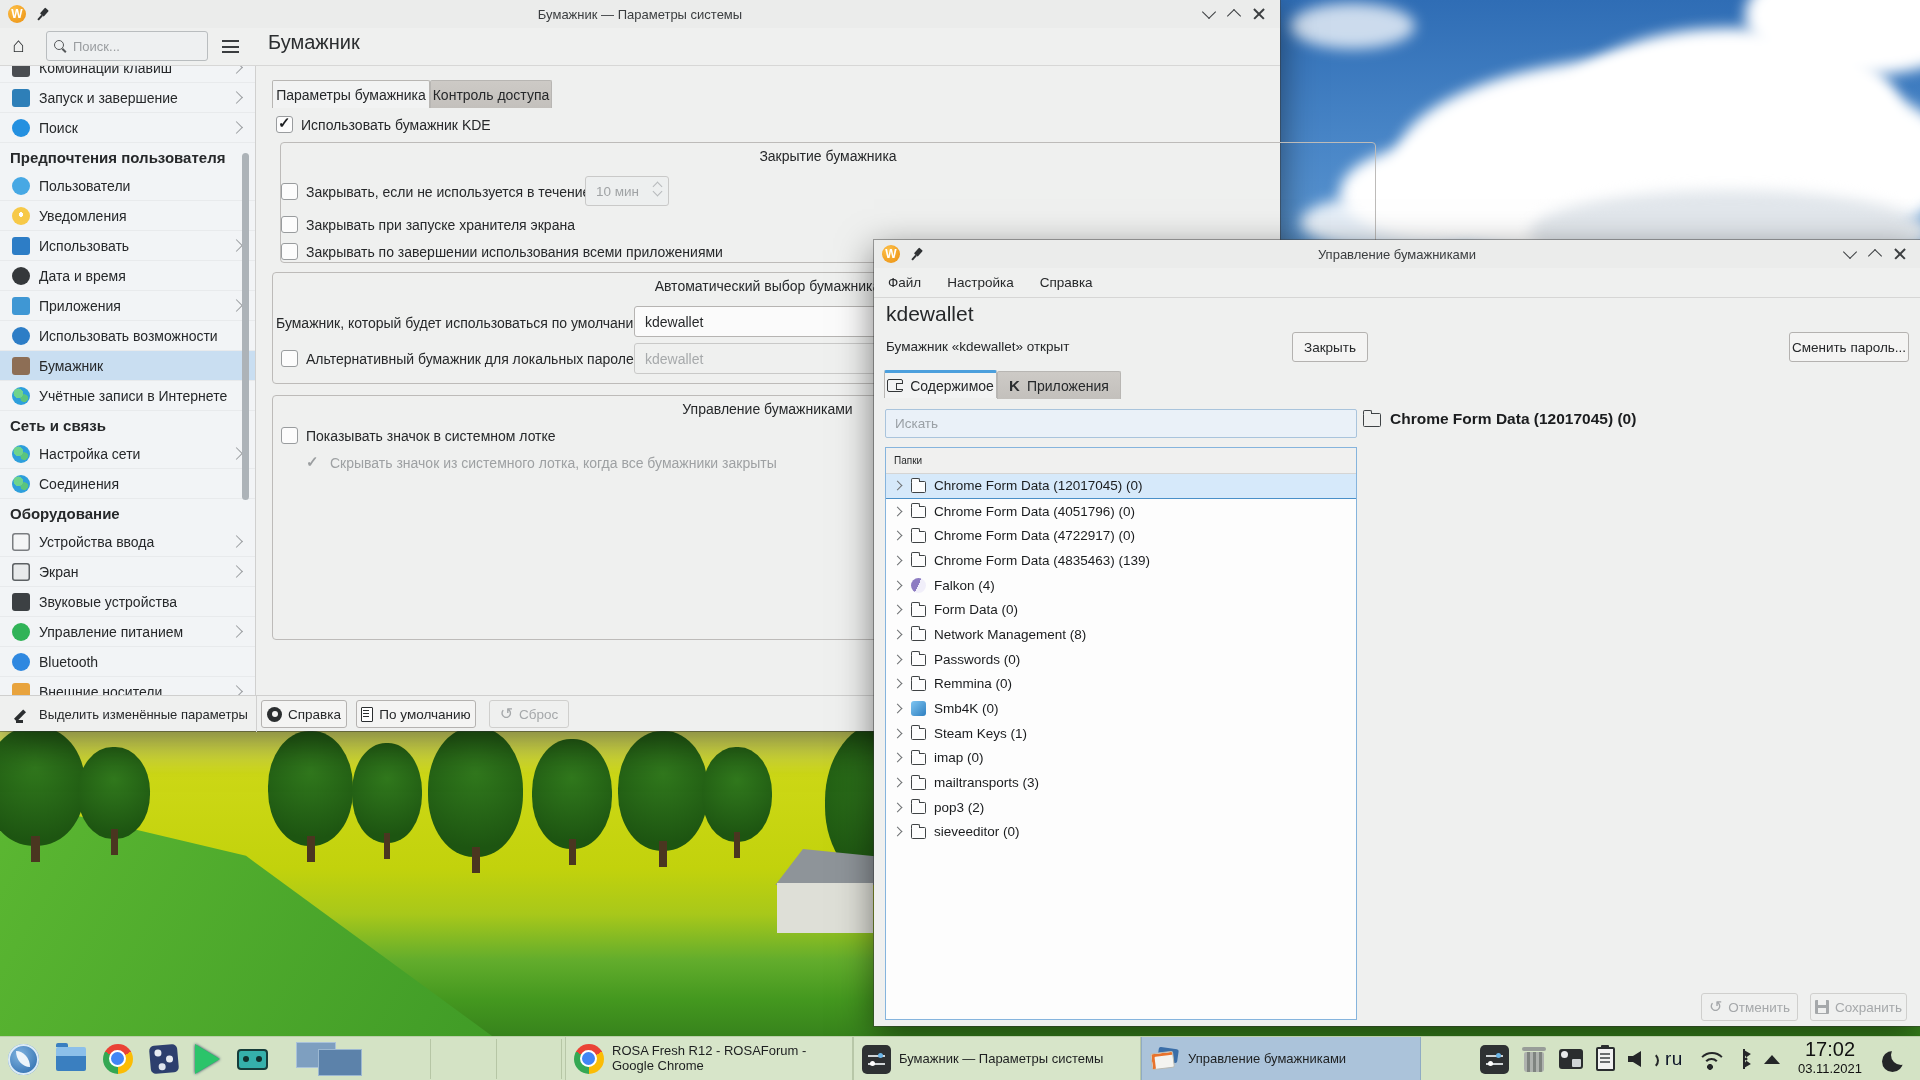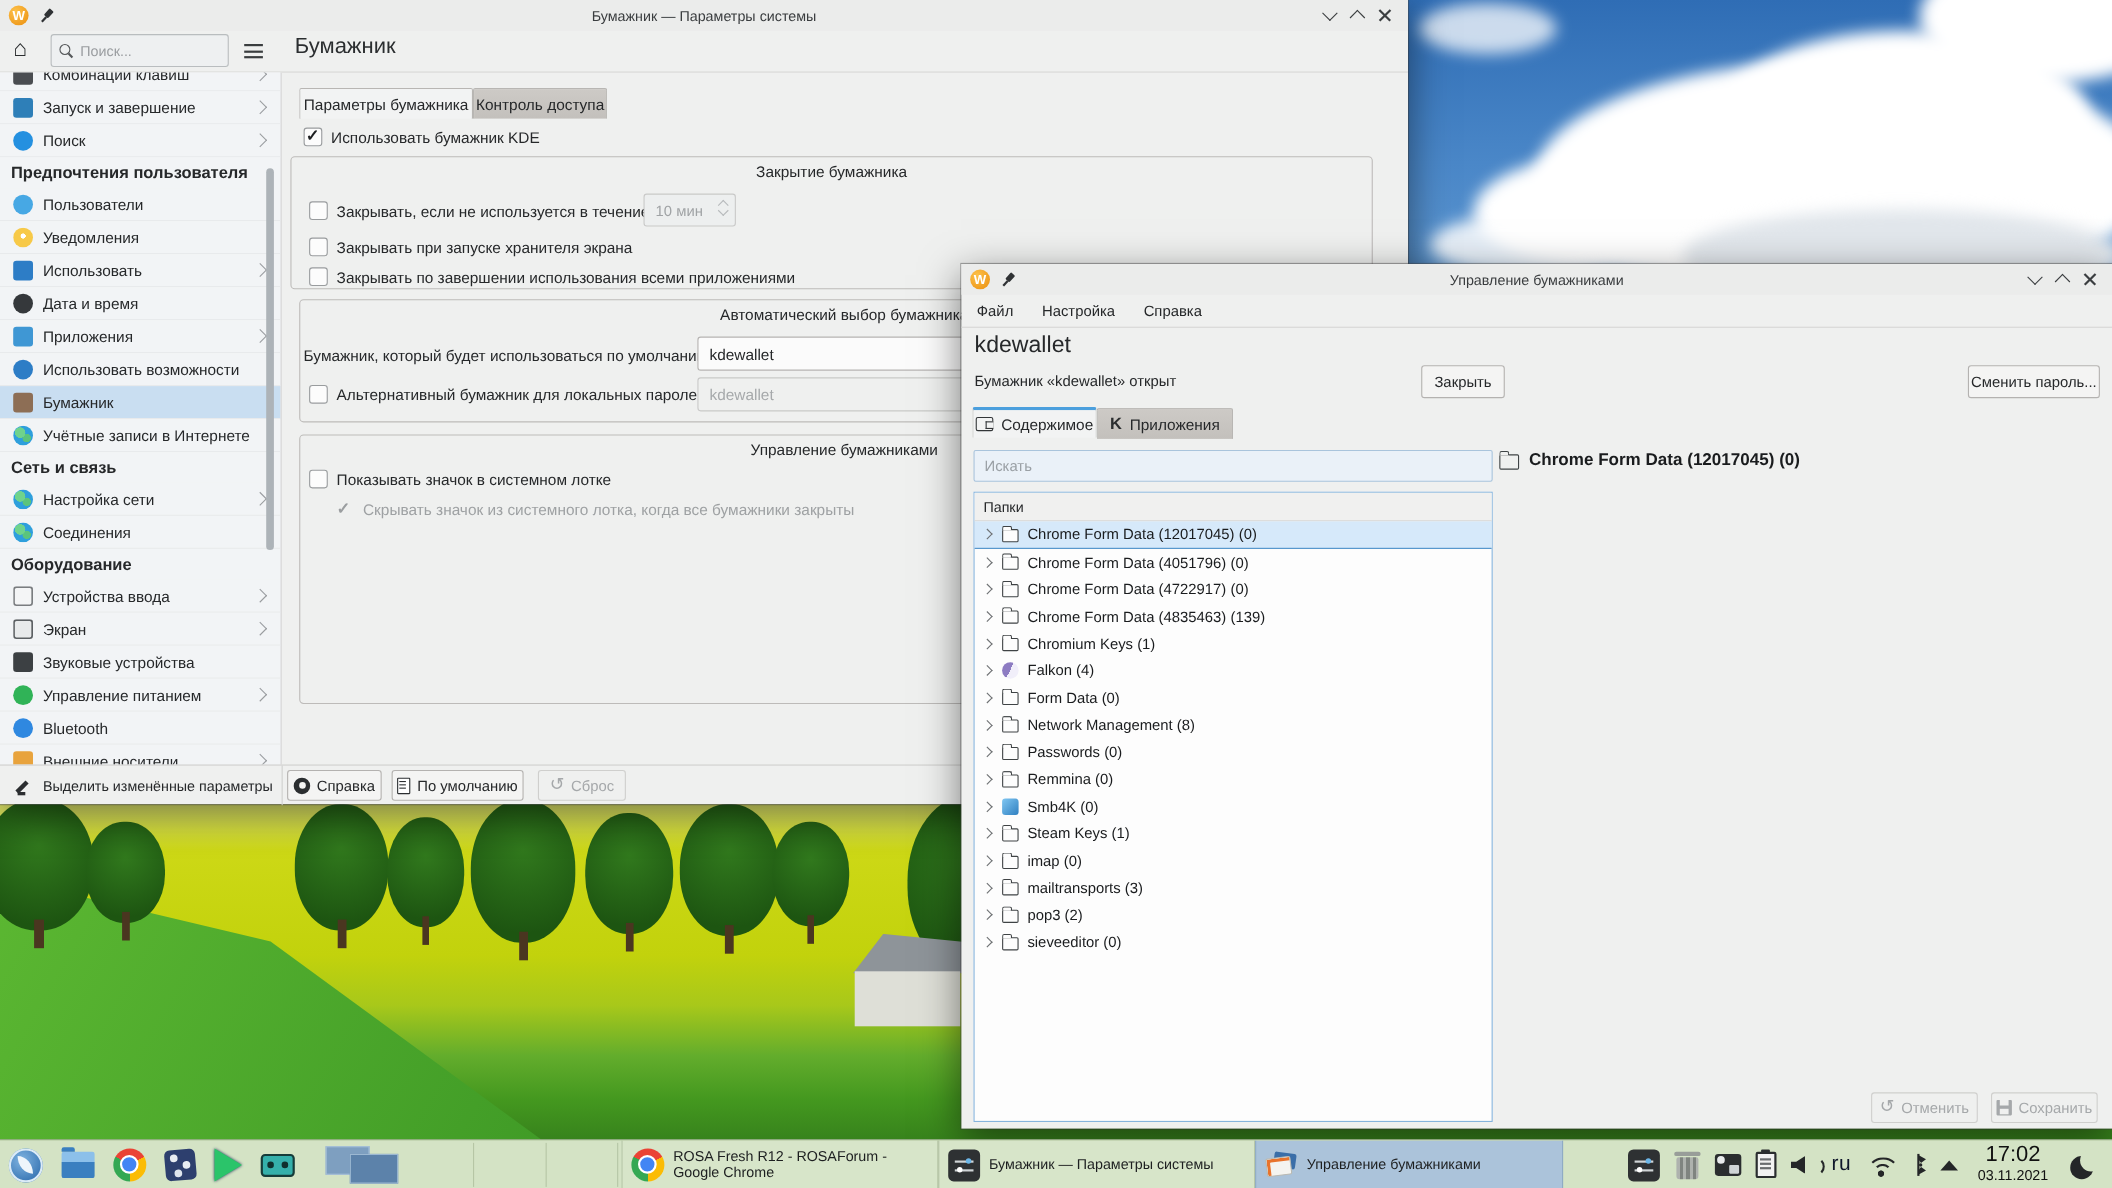--- a/index.html
+++ b/index.html
@@ -101,21 +101,21 @@
 .menubar{position:absolute;left:0;top:28px;width:100%;height:30px;border-bottom:1px solid #d6d6d5;display:flex;align-items:center;padding-left:14px;gap:26px}
 .menubar .mi{font-size:13.5px;color:#26282a}
 .wname{position:absolute;left:12px;top:62px;font-size:21px;color:#26282a}
 .wstatus{position:absolute;left:12px;top:99px;font-size:13.5px;color:#26282a}
 .ic-wallet{width:16px;height:13px;border:1.6px solid #333638;border-radius:2px;position:relative;flex:none}
 .ic-wallet::after{content:"";position:absolute;right:-1px;top:3px;width:6px;height:5px;border:1.6px solid #333638;border-right:none;background:#f2f3f3}
 .ic-kde{font-size:15px;font-weight:bold;color:#2b2e30;flex:none}
 .wsearch{position:absolute;left:11px;top:169px;width:472px;height:29px;background:#eaf1f8;border:1px solid #a9c4dc;border-radius:2px;display:flex;align-items:center;padding-left:9px}
 .wsearch .ph{font-size:13.5px;color:#9aa0a5}
 .wtree{position:absolute;left:11px;top:207px;width:472px;height:573px;background:#fdfdfd;border:1px solid #85b4dd}
-.wtree-h{height:26px;display:flex;align-items:center;padding-left:8px;font-size:13px;color:#26282a;background:#f0f0ef;border-bottom:1px solid #d5d5d4}
+.wtree-h{height:26px;display:flex;align-items:center;padding-left:8px;font-size:10px;color:#26282a;background:#f0f0ef;border-bottom:1px solid #d5d5d4}
 .trow{display:flex;align-items:center;height:24.7px;padding-left:8px;gap:8px}
 .trow.sel{background:#d6e9fa;border-bottom:1px solid #4a90c8}
 .trow .tlab{font-size:13.5px;color:#1a1c1e;white-space:nowrap}
 .tarrow{width:7px;height:7px;border-top:1.6px solid #6e7173;border-right:1.6px solid #6e7173;transform:rotate(45deg);flex:none;margin-right:2px}
 .ic-folder{position:relative;width:15px;height:12px;border:1.5px solid #3f4345;border-radius:1.5px;background:#fdfdfd;flex:none;margin-top:2px}
 .ic-folder::before{content:"";position:absolute;left:-1.5px;top:-4px;width:7px;height:3px;border:1.5px solid #3f4345;border-bottom:none;border-radius:2px 2px 0 0;background:#fdfdfd}
 .ic-falkon{width:15px;height:15px;border-radius:50%;background:conic-gradient(from 210deg,#8d7cc2 0 170deg,#f1effa 170deg 360deg);flex:none}
 .ic-smb4k{width:15px;height:15px;border-radius:3px;background:linear-gradient(135deg,#7fc6f2,#2f7fc0);flex:none}
 .wdetail{position:absolute;left:489px;top:170px;display:flex;align-items:flex-start;gap:9px}
 .wdetail .ic-folder{width:18px;height:14px;margin-top:3px;background:#eff0ef}
@@ -326,21 +326,21 @@
       </div>
     <div class="tab sw-abs" style="left:430px;top:80px;width:122px">
         <span>Контроль доступа</span>
       </div>
 
     <div class="cbrow" style="left:276px;top:116px">
       <span class="cb ck"></span>
       <span class="lab">Использовать бумажник KDE</span>
     </div>
 
-    <div class="grp" style="left:264px;top:142px;width:984px;height:121px">
+    <div class="grp" style="left:280px;top:142px;width:1096px;height:121px">
       <div class="grp-title">Закрытие бумажника</div>
     </div>
     <div class="cbrow" style="left:281px;top:183px">
       <span class="cb"></span>
       <span class="lab">Закрывать, если не используется в течение:</span>
     </div>
     <div class="spin" style="left:585px;top:176px">
       <span>10 мин</span>
       <span class="ars">
           <i class="u"></i>
@@ -454,25 +454,20 @@
           </div>
           <div class="trow">
             <span class="tarrow"></span>
             <span class="ic-folder"></span>
             <span class="tlab">Chrome Form Data (4722917) (0)</span>
           </div>
           <div class="trow">
             <span class="tarrow"></span>
             <span class="ic-folder"></span>
             <span class="tlab">Chrome Form Data (4835463) (139)</span>
-          </div>
-          <div class="trow">
-            <span class="tarrow"></span>
-            <span class="ic-folder"></span>
-            <span class="tlab">Chromium Keys (1)</span>
           </div>
           <div class="trow">
             <span class="tarrow"></span>
             <span class="ic-falkon"></span>
             <span class="tlab">Falkon (4)</span>
           </div>
           <div class="trow">
             <span class="tarrow"></span>
             <span class="ic-folder"></span>
             <span class="tlab">Form Data (0)</span>

